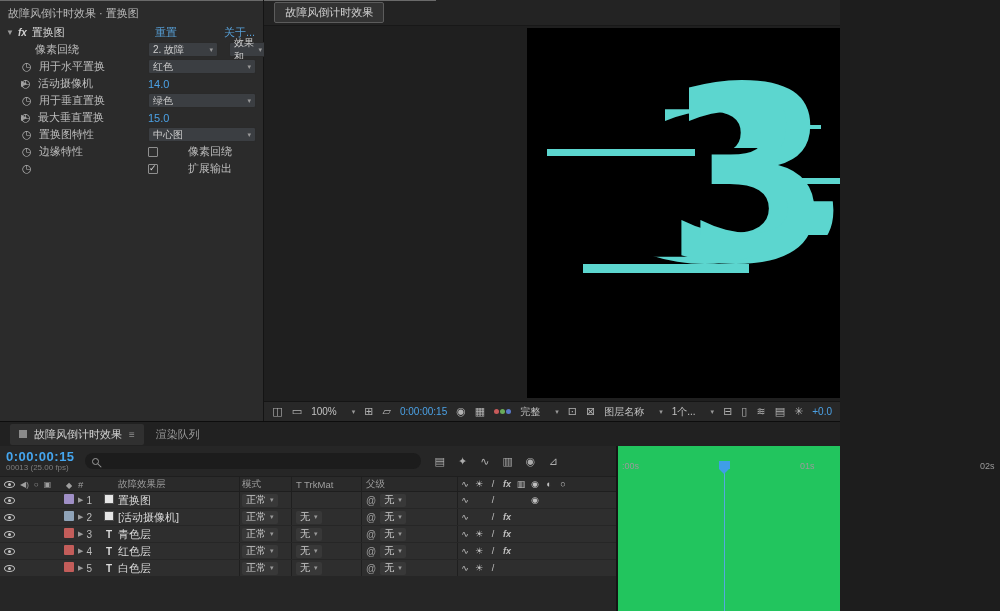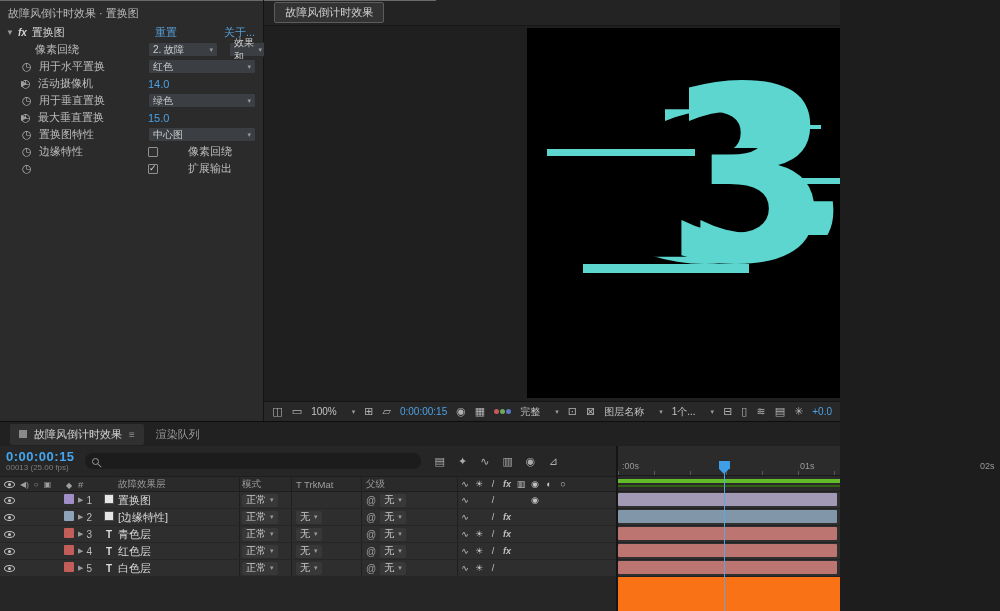--- a/index.html
+++ b/index.html
@@ -88,21 +88,21 @@
   .eye::after{content:"";position:absolute;left:3px;top:1px;width:3px;height:3px;border-radius:50%;background:#c6c6c6}
   .hic{font-size:8px;color:#9f9f9f}
   .chip{width:10px;height:10px;border-radius:1px;display:inline-block;cursor:pointer}
   .tri{color:#9a9a9a;font-size:7px;cursor:pointer;margin-right:3px}
   .num{color:#bdbdbd;font-size:10px}
   .sicon{width:10px;height:10px;background:#e6e6e6;border:1px solid #4e4e4e;display:inline-block}
   .ticon{color:#dcdcdc;font-size:10px;font-weight:bold}
   .dd2{display:inline-flex;align-items:center;background:#383838;border-radius:2px;height:13px;padding:0 4px;font-size:10px;color:#cfcfcf;gap:4px;cursor:pointer}
   .dd2 .ddarrow{font-size:7px;color:#999}
   .pw{color:#9f9f9f;font-size:10px;cursor:pointer}
-  .tl-right{flex:1;position:relative;background:#f97316;display:flex;flex-direction:column;min-width:0}
+  .tl-right{flex:1;position:relative;background:#22c55e;display:flex;flex-direction:row;min-width:0}
   .ruler{height:30px;flex:none;position:relative;background:#2b2b2b;border-bottom:1px solid #191919;font-size:9px;color:#9a9a9a}
   .ruler::after{content:"";position:absolute;left:0;right:0;bottom:0;height:4px;background:repeating-linear-gradient(90deg,#5a5a5a 0 1px,transparent 1px 36px)}
   .rlabel{position:absolute;bottom:4px}
   .cache{height:16px;flex:none;background:#2a2a2a;border-bottom:1px solid #1e1e1e;position:relative}
   .cg1{position:absolute;top:3px;left:0;right:0;height:4px;background:#63bd2b}
   .cg2{position:absolute;top:9px;left:0;right:0;height:2px;background:#33610f}
   .lanes{flex:none}
   .lane{height:17px;position:relative;background:#2f2f2f;border-bottom:1px solid #232323}
   .bar{position:absolute;left:0;right:3px;top:1px;bottom:2px;border-radius:1px;cursor:pointer}
   .playhead{position:absolute;left:106px;top:26px;bottom:0;width:1px;background:rgba(88,168,230,.95);z-index:5}
@@ -375,21 +375,21 @@
             <div class="tl-row">
               <span class="c-av">
                 <span class="eye"></span>
               </span>
               <span class="c-label"><span class="chip" style="background:#8fa3b8"></span></span>
               <span class="c-exp">
                 <span class="tri">▶</span>
                 <span class="num">2</span>
               </span>
               <span class="c-licon"><span class="sicon"></span></span>
-              <span class="c-name sep">[边缘特性]</span>
+              <span class="c-name sep">[活动摄像机]</span>
               <span class="c-mode sep">
                 <span class="dd2">
                   <span>正常</span>
                   <span class="ddarrow">▾</span>
                 </span>
               </span>
               <span class="c-trk sep">
                 <span class="dd2">
                   <span>无</span>
                   <span class="ddarrow">▾</span>

